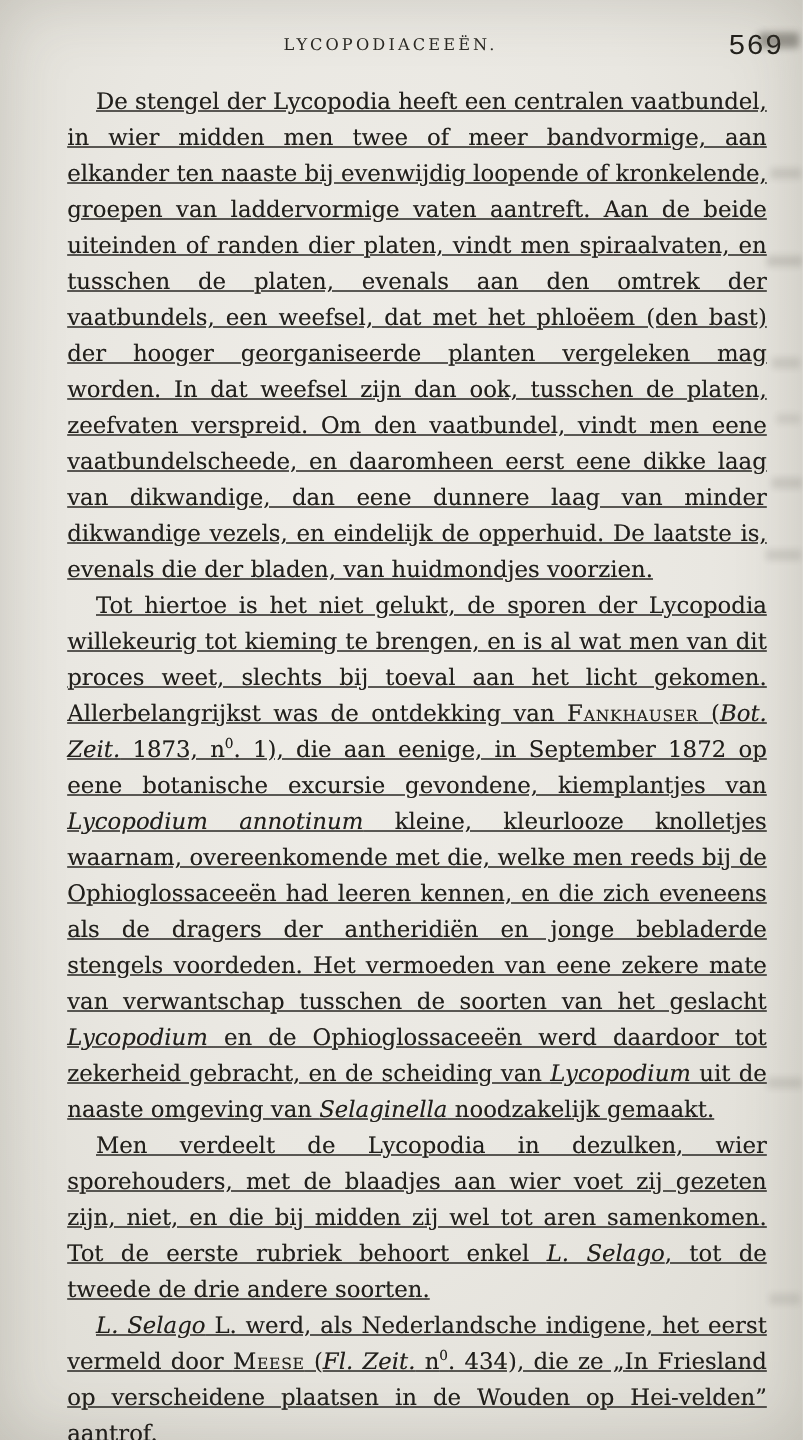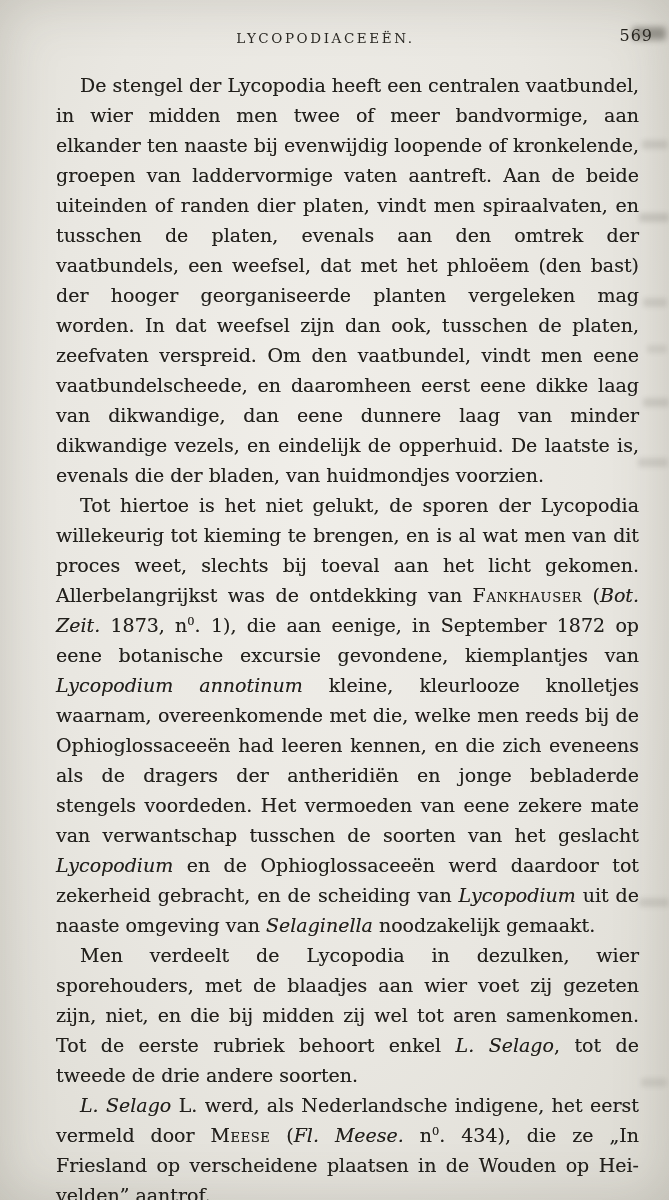--- a/index.html
+++ b/index.html
@@ -32,37 +32,39 @@
     text-align: center;
     font-size: 13.5px;
     letter-spacing: 2.6px;
     color: #2a2823;
     padding-right: 60px; 
   }
   .page-number {
     position: absolute;
     right: 2px;
     top: -4px;
-    font-size: 16px;
+    font-size: 24px;
     letter-spacing: 1px;
     color: #23211c;
+    font-family: Liberation Mono, monospace;
   }
   .body-text {
     position: absolute;
     top: 70px;
     left: 56px;
     right: 30px;
     font-size: 19px;
     line-height: 30px;
     text-align: justify;
     text-shadow: 0 0 0.5px rgba(20, 18, 14, 0.45);
   }
   .para {
     margin: 0;
     text-indent: 24px;
+    text-decoration: underline;
   }
   .it  { font-style: italic; }
   .sc  { font-variant: small-caps; letter-spacing: 0.6px; }
   sup.sup {
     font-size: 60%;
     line-height: 0;
     vertical-align: super;
   }
   
   .artifact {
@@ -89,21 +91,21 @@
 
   <div class="header">
     <span class="running-title">LYCOPODIACEEËN.</span>
     <span class="page-number">569</span>
   </div>
 
   <div class="body-text">
       <p class="para"><span>De stengel der Lycopodia heeft een centralen vaatbundel, in wier midden men twee of meer bandvormige, aan elkander ten naaste bij evenwijdig loopende of kronkelende, groepen van laddervormige vaten aantreft. Aan de beide uiteinden of randen dier platen, vindt men spiraalvaten, en tusschen de platen, evenals aan den omtrek der vaatbundels, een weefsel, dat met het phloëem (den bast) der hooger georganiseerde planten vergeleken mag worden. In dat weefsel zijn dan ook, tusschen de platen, zeefvaten verspreid. Om den vaatbundel, vindt men eene vaatbundelscheede, en daaromheen eerst eene dikke laag van dikwandige, dan eene dunnere laag van minder dikwandige vezels, en eindelijk de opperhuid. De laatste is, evenals die der bladen, van huidmondjes voorzien.</span></p>
       <p class="para"><span>Tot hiertoe is het niet gelukt, de sporen der Lycopodia willekeurig tot kieming te brengen, en is al wat men van dit proces weet, slechts bij toeval aan het licht gekomen. Allerbelangrijkst was de ontdekking van </span><span class="sc">Fankhauser</span><span> (</span><span class="it">Bot. Zeit.</span><span> 1873, n</span><sup class="sup">0</sup><span>. 1), die aan eenige, in September 1872 op eene botanische excursie gevondene, kiemplantjes van </span><span class="it">Lycopodium annotinum</span><span> kleine, kleurlooze knolletjes waarnam, overeenkomende met die, welke men reeds bij de Ophioglossaceeën had leeren kennen, en die zich eveneens als de dragers der antheridiën en jonge bebladerde stengels voordeden. Het vermoeden van eene zekere mate van verwantschap tusschen de soorten van het geslacht </span><span class="it">Lycopodium</span><span> en de Ophioglossaceeën werd daardoor tot zekerheid gebracht, en de scheiding van </span><span class="it">Lycopodium</span><span> uit de naaste omgeving van </span><span class="it">Selaginella</span><span> noodzakelijk gemaakt.</span></p>
       <p class="para"><span>Men verdeelt de Lycopodia in dezulken, wier sporehouders, met de blaadjes aan wier voet zij gezeten zijn, niet, en die bij midden zij wel tot aren samenkomen. Tot de eerste rubriek behoort enkel </span><span class="it">L. Selago</span><span>, tot de tweede de drie andere soorten.</span></p>
-      <p class="para"><span class="it">L. Selago</span><span> L. werd, als Nederlandsche indigene, het eerst vermeld door </span><span class="sc">Meese</span><span> (</span><span class="it">Fl. Meese.</span><span> n</span><sup class="sup">0</sup><span>. 434), die ze „In Friesland op verscheidene plaatsen in de Wouden op Hei-velden” aantrof.</span></p>
+      <p class="para"><span class="it">L. Selago</span><span> L. werd, als Nederlandsche indigene, het eerst vermeld door </span><span class="sc">Meese</span><span> (</span><span class="it">Fl. Zeit.</span><span> n</span><sup class="sup">0</sup><span>. 434), die ze „In Friesland op verscheidene plaatsen in de Wouden op Hei-velden” aantrof.</span></p>
     </div>
 
   <div class="artifact a1"></div>
   <div class="artifact a2"></div>
   <div class="artifact a3"></div>
   <div class="artifact a4"></div>
   <div class="artifact a5"></div>
   <div class="artifact a6"></div>
   <div class="artifact a7"></div>
   <div class="artifact a8"></div>

